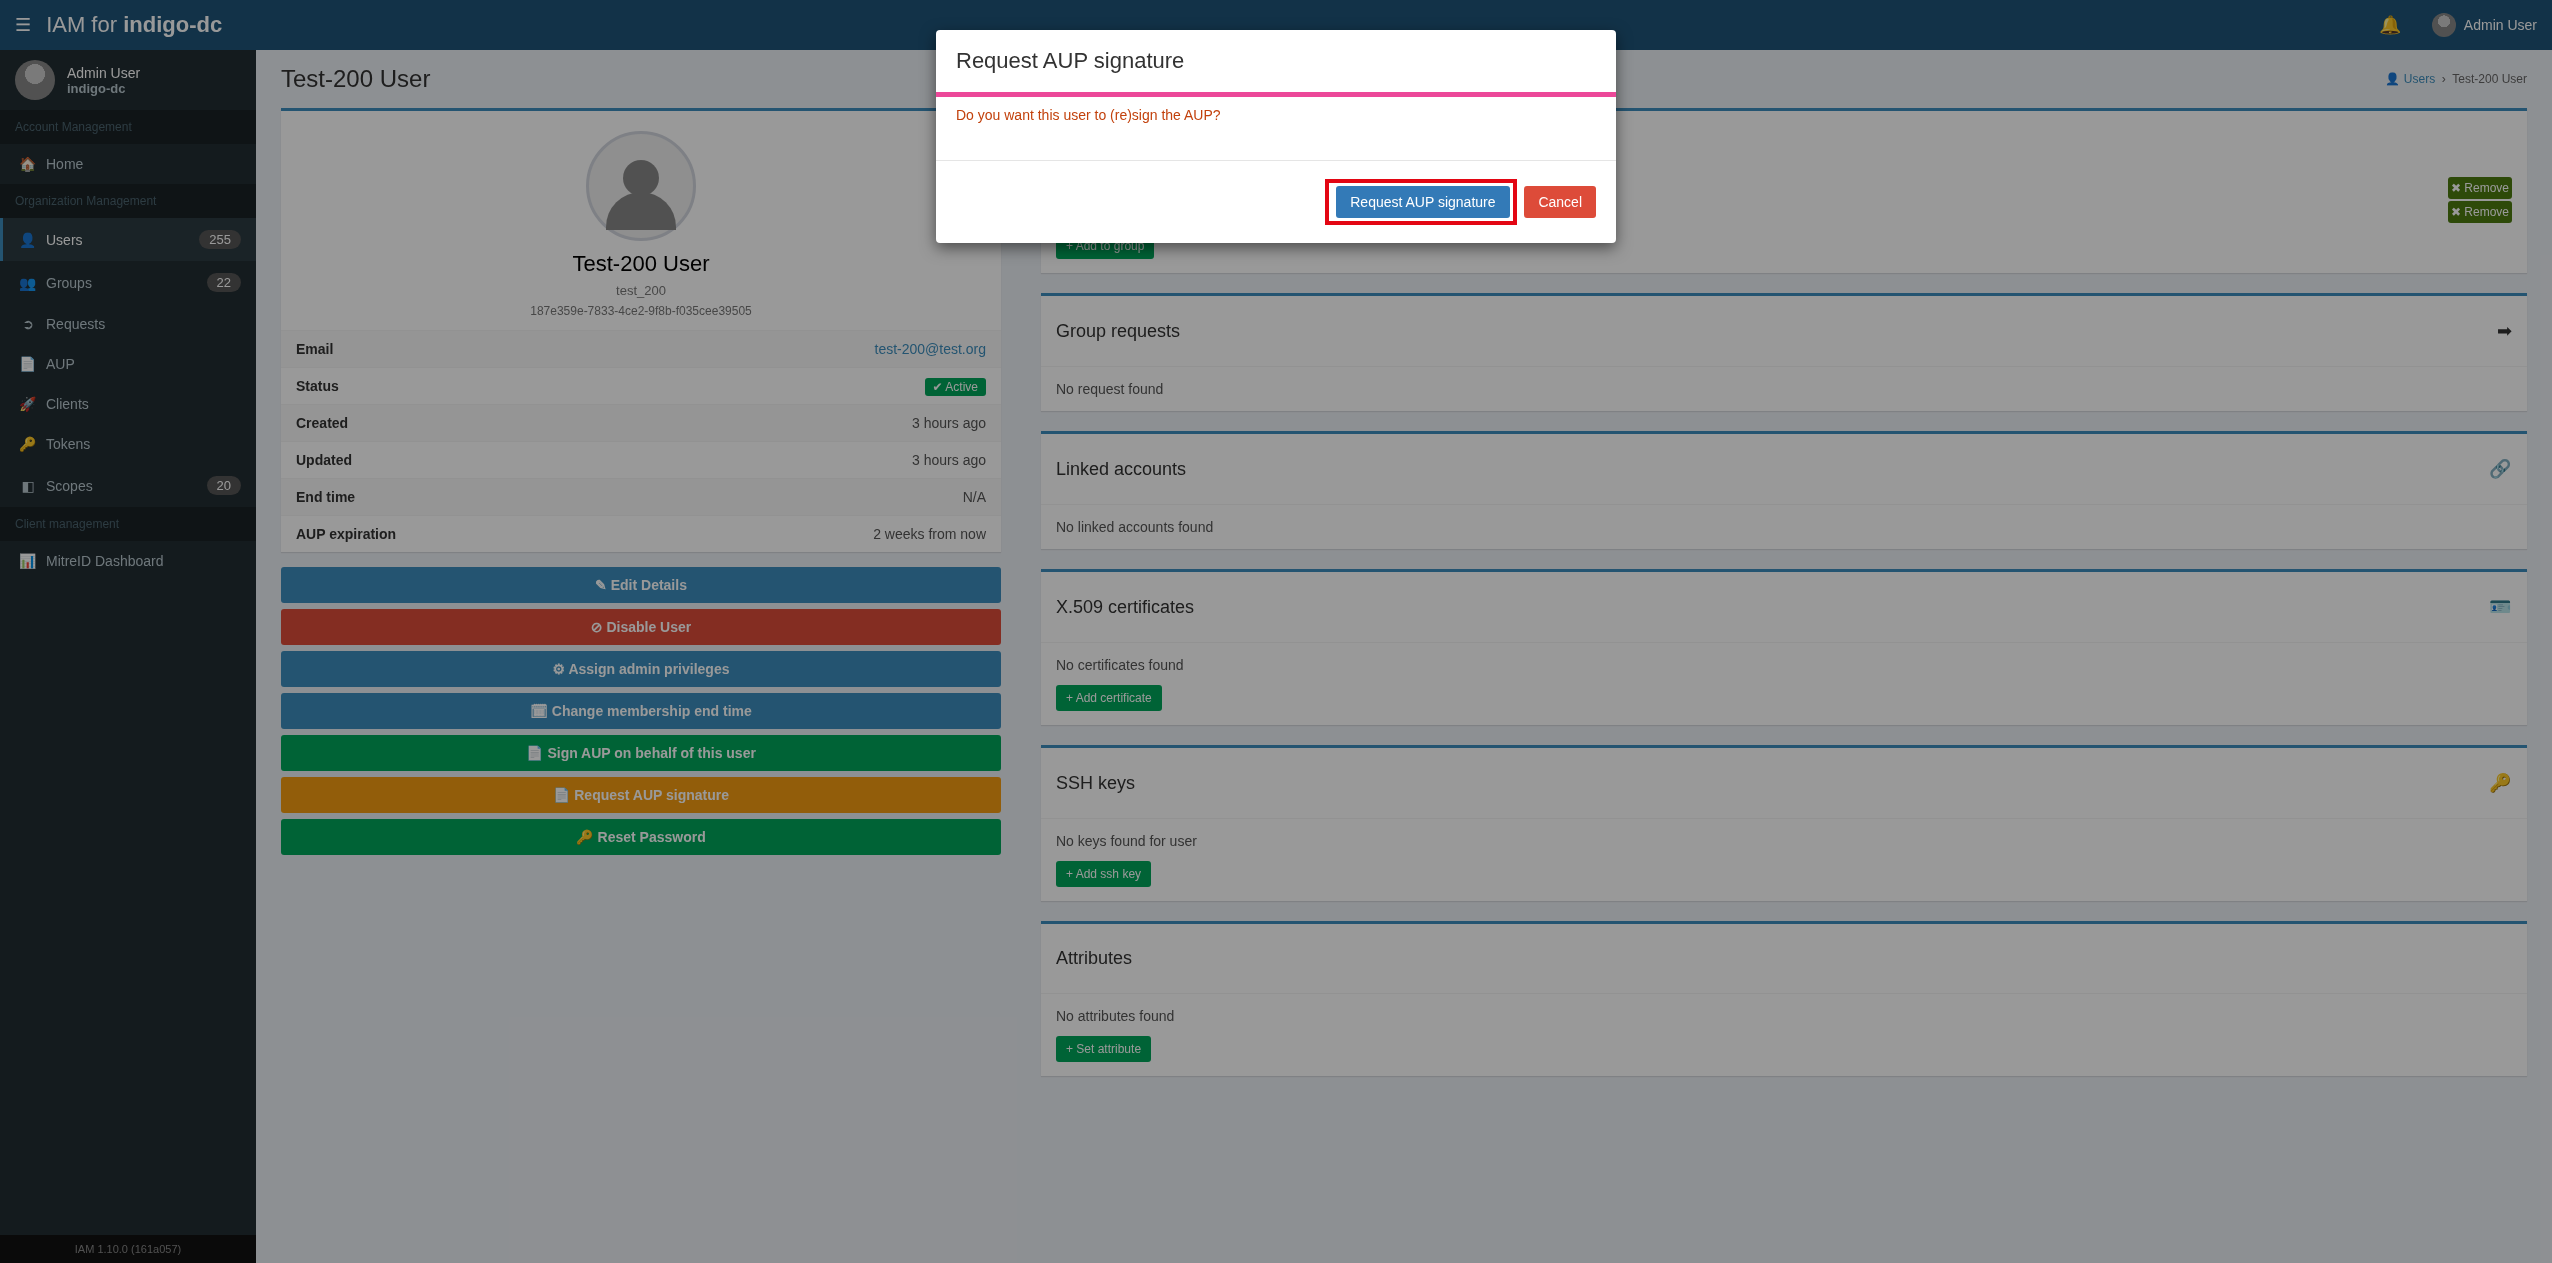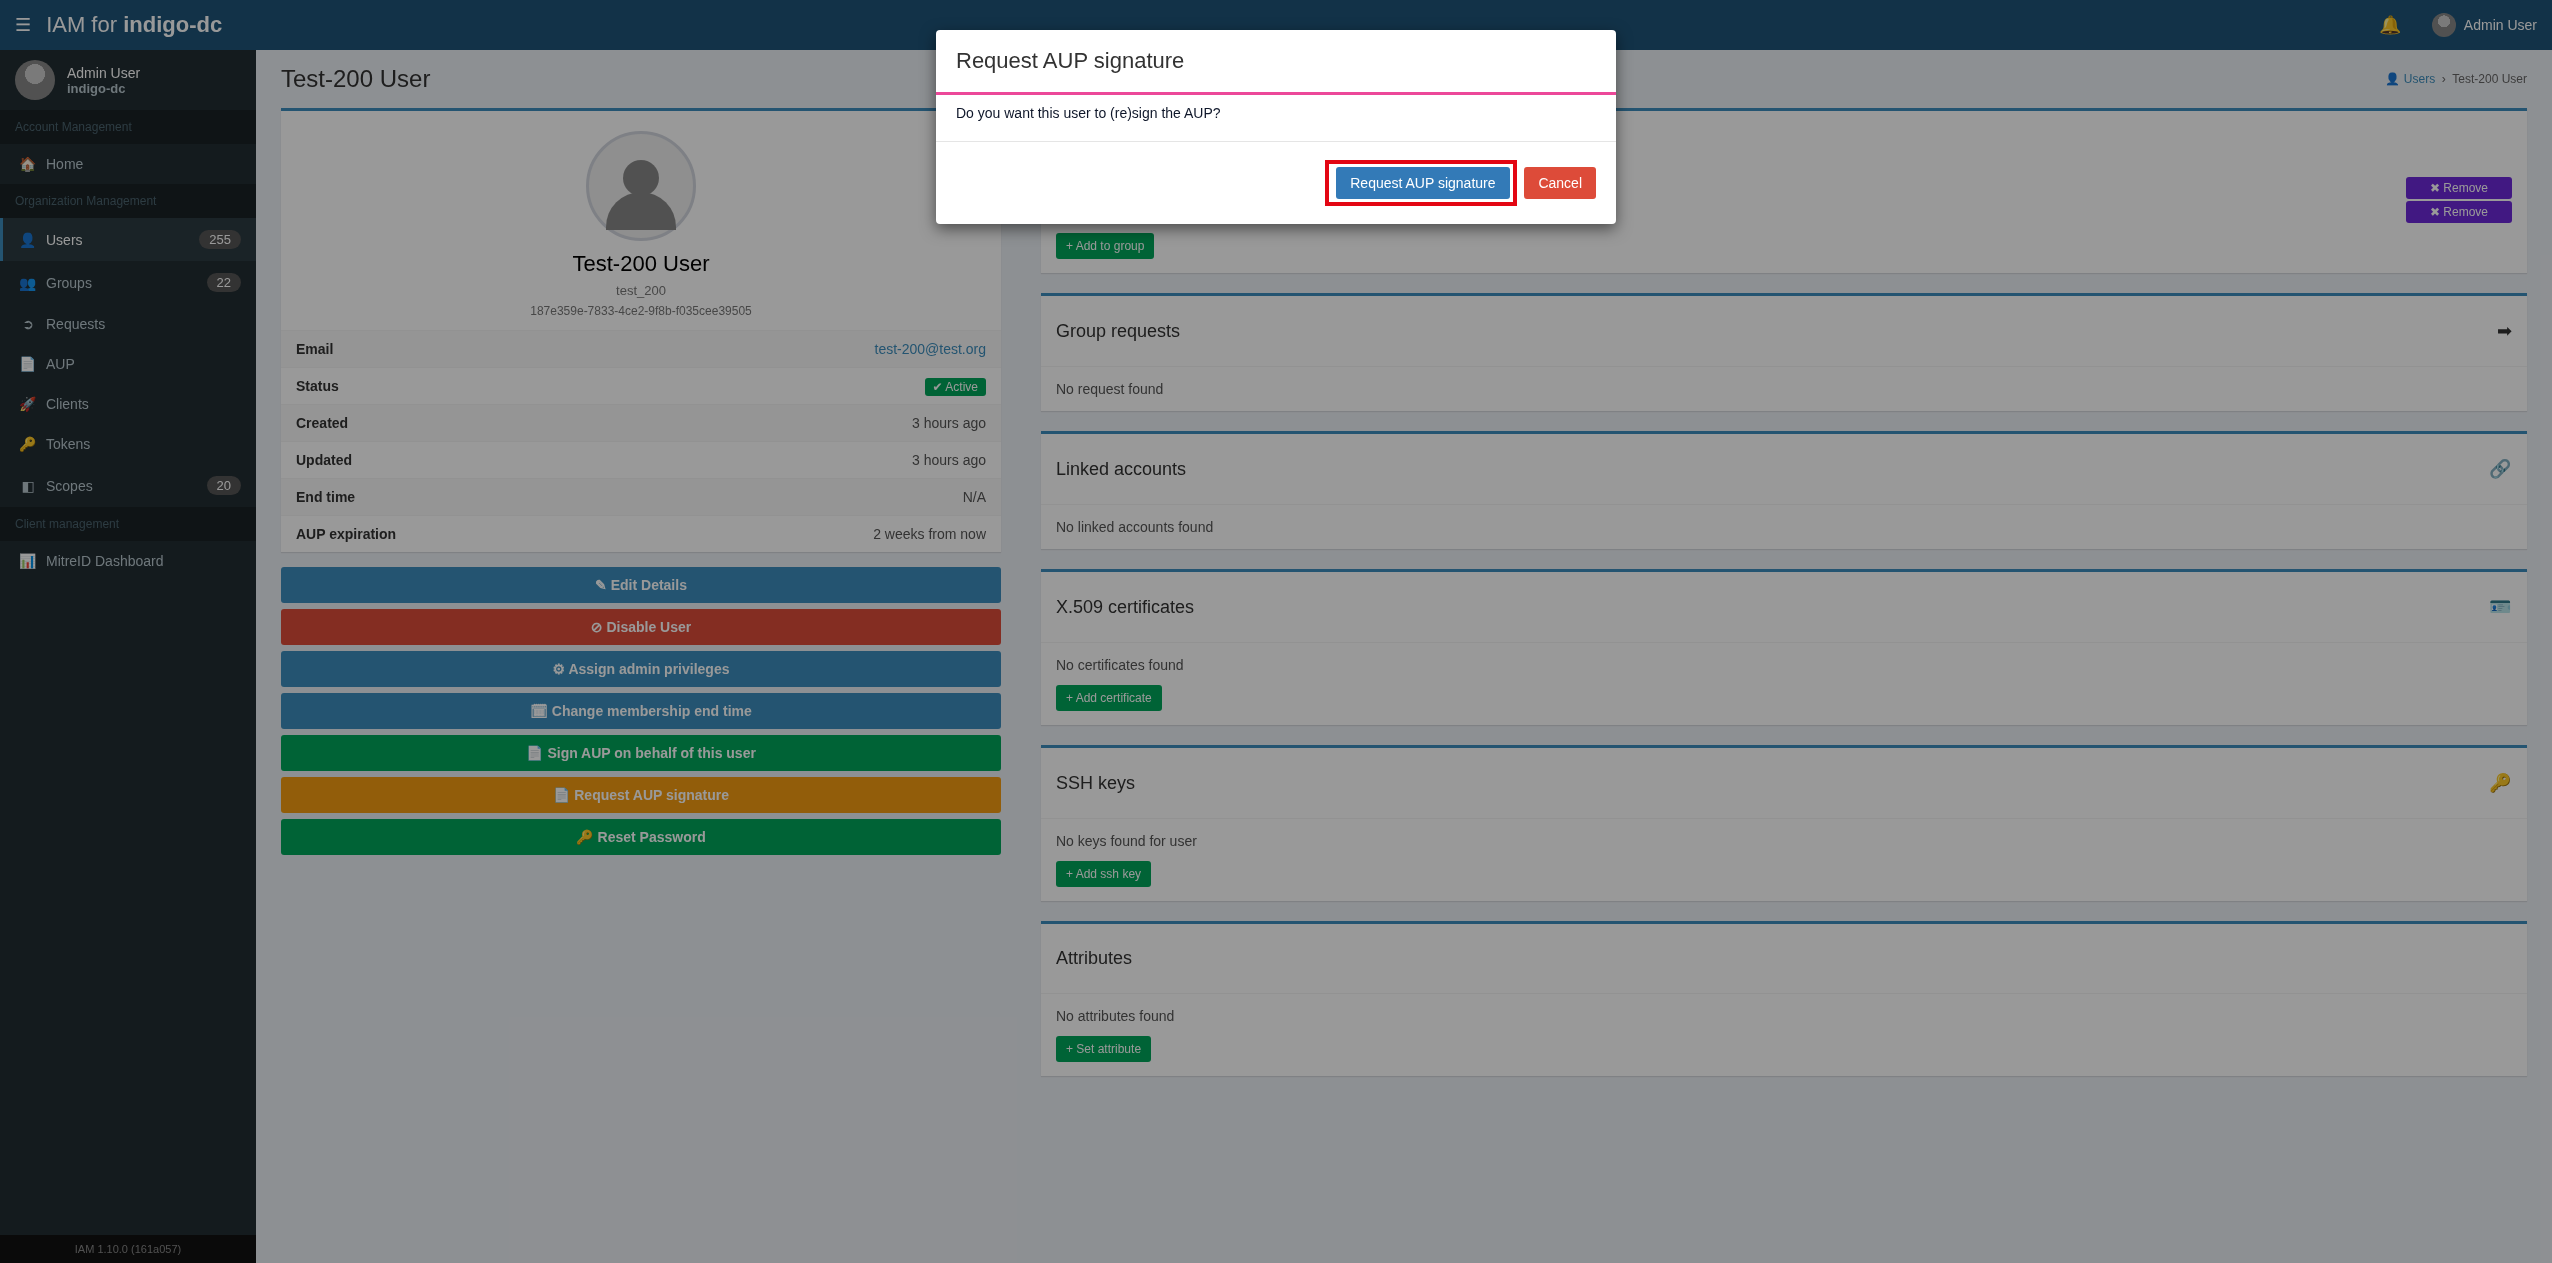--- a/index.html
+++ b/index.html
@@ -134,22 +134,22 @@
   padding: 24px 15px; border-bottom: 1px solid #f4f4f4;
 }
 .panel-header h3 { font-size: 18px; font-weight: 400; color: #333; }
 .panel-header .panel-icon { margin-left: auto; color: #333; font-size: 18px; }
 .panel-body { padding: 14px 15px; color: #555; }
 .small-btn {
   background: #00a65a; color: #fff; border: none;
   padding: 6px 10px; border-radius: 3px; cursor: pointer; font-size: 12px;
 }
 .remove-btn {
-  background: #6d28d9; color: #fff; border: none;
-  padding: 4px 24px; border-radius: 3px; cursor: pointer; font-size: 12px;
+  background: #4d7c0f; color: #fff; border: none;
+  padding: 4px 3px; border-radius: 3px; cursor: pointer; font-size: 12px;
   float: right;
 }
 .remove-btn::before { content: "✖ "; }
 .group-row { padding: 4px 0; }
 .groups-icon {
   float: right; margin-top: -40px; margin-right: -5px;
   background: #333; color: #fff; padding: 4px 6px; font-size: 14px;
 }
 .overlay {
   position: absolute; inset: 0;
@@ -157,21 +157,21 @@
   z-index: 1000;
 }
 .modal {
   position: absolute;
   top: 30px; left: 50%; transform: translateX(-50%);
   width: 680px; background: #fff; border-radius: 4px;
   z-index: 1001; box-shadow: 0 5px 15px rgba(0,0,0,0.5);
 }
 .modal-header { padding: 18px 20px; }
 .modal-header h3 { font-size: 22px; font-weight: 400; color: #333; }
-.modal-body { padding: 10px 20px 20px; border-top: 3px solid #ec4899; border-bottom: 1px solid #e5e5e5; color: #0f172a; }
+.modal-body { padding: 10px 20px 37px; border-top: 5px solid #ec4899; border-bottom: 1px solid #e5e5e5; color: #c2410c; }
 .modal-footer { padding: 18px 20px; text-align: right; }
 .modal-btn {
   padding: 8px 14px; border: none; border-radius: 3px;
   cursor: pointer; font-size: 14px; margin-left: 4px;
 }
 .modal-btn.primary { background: #337ab7; color: #fff; }
 .modal-btn.danger { background: #dd4b39; color: #fff; }
 .highlight {
   border: 4px solid #e30613; padding: 3px; display: inline-block;
 }

